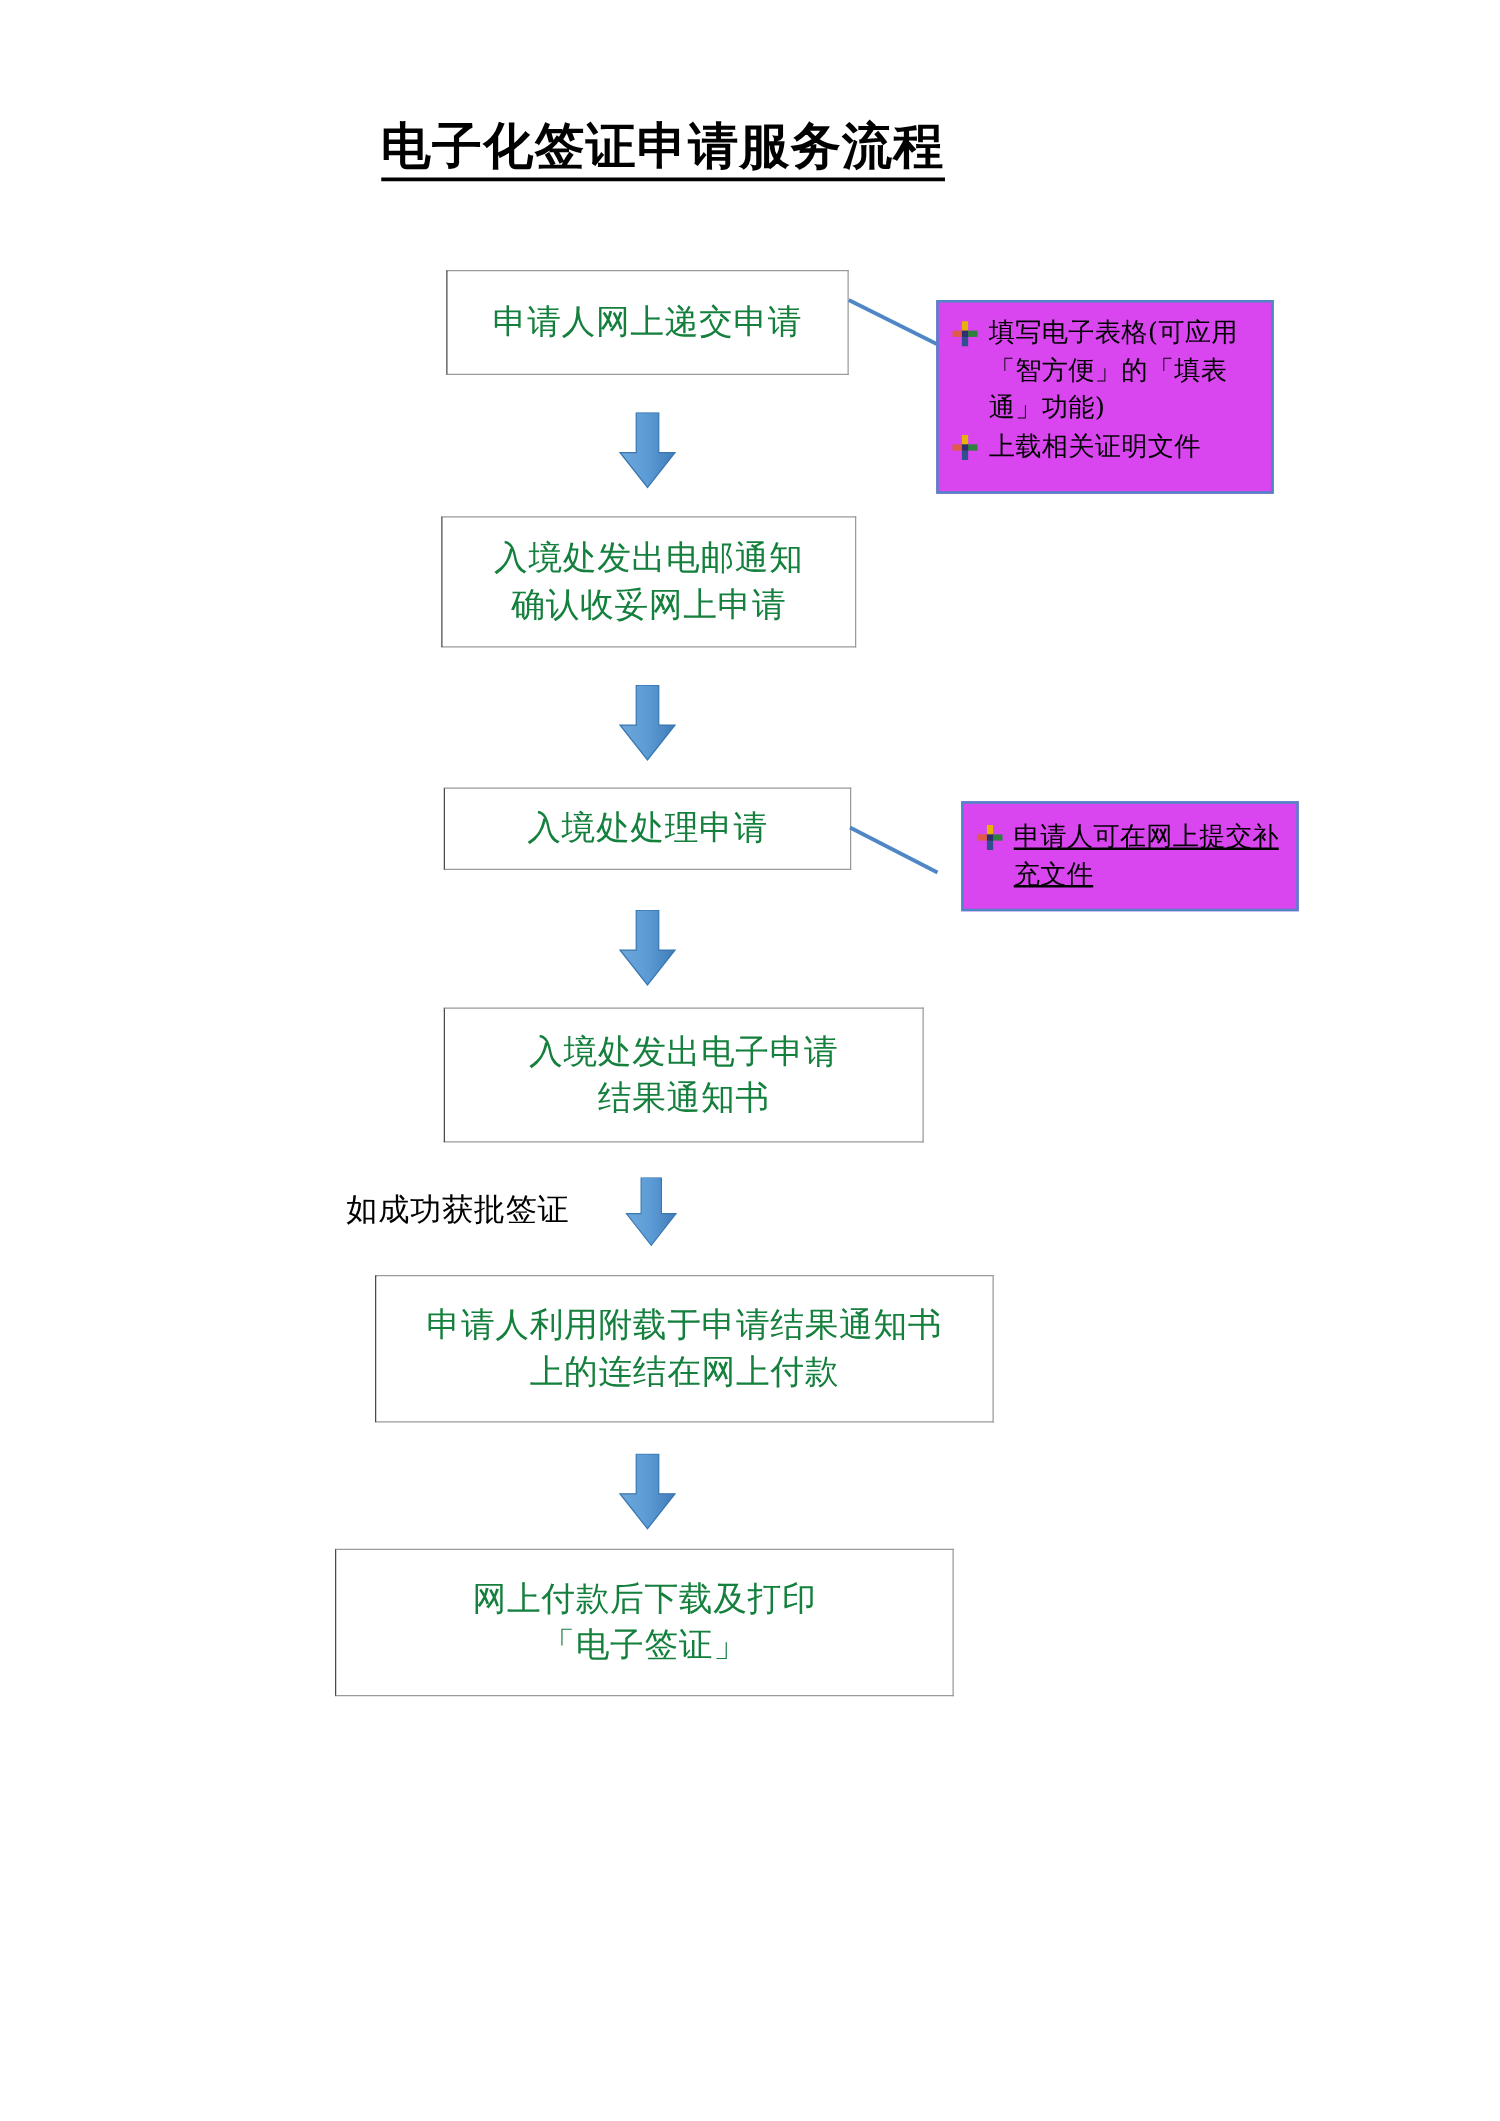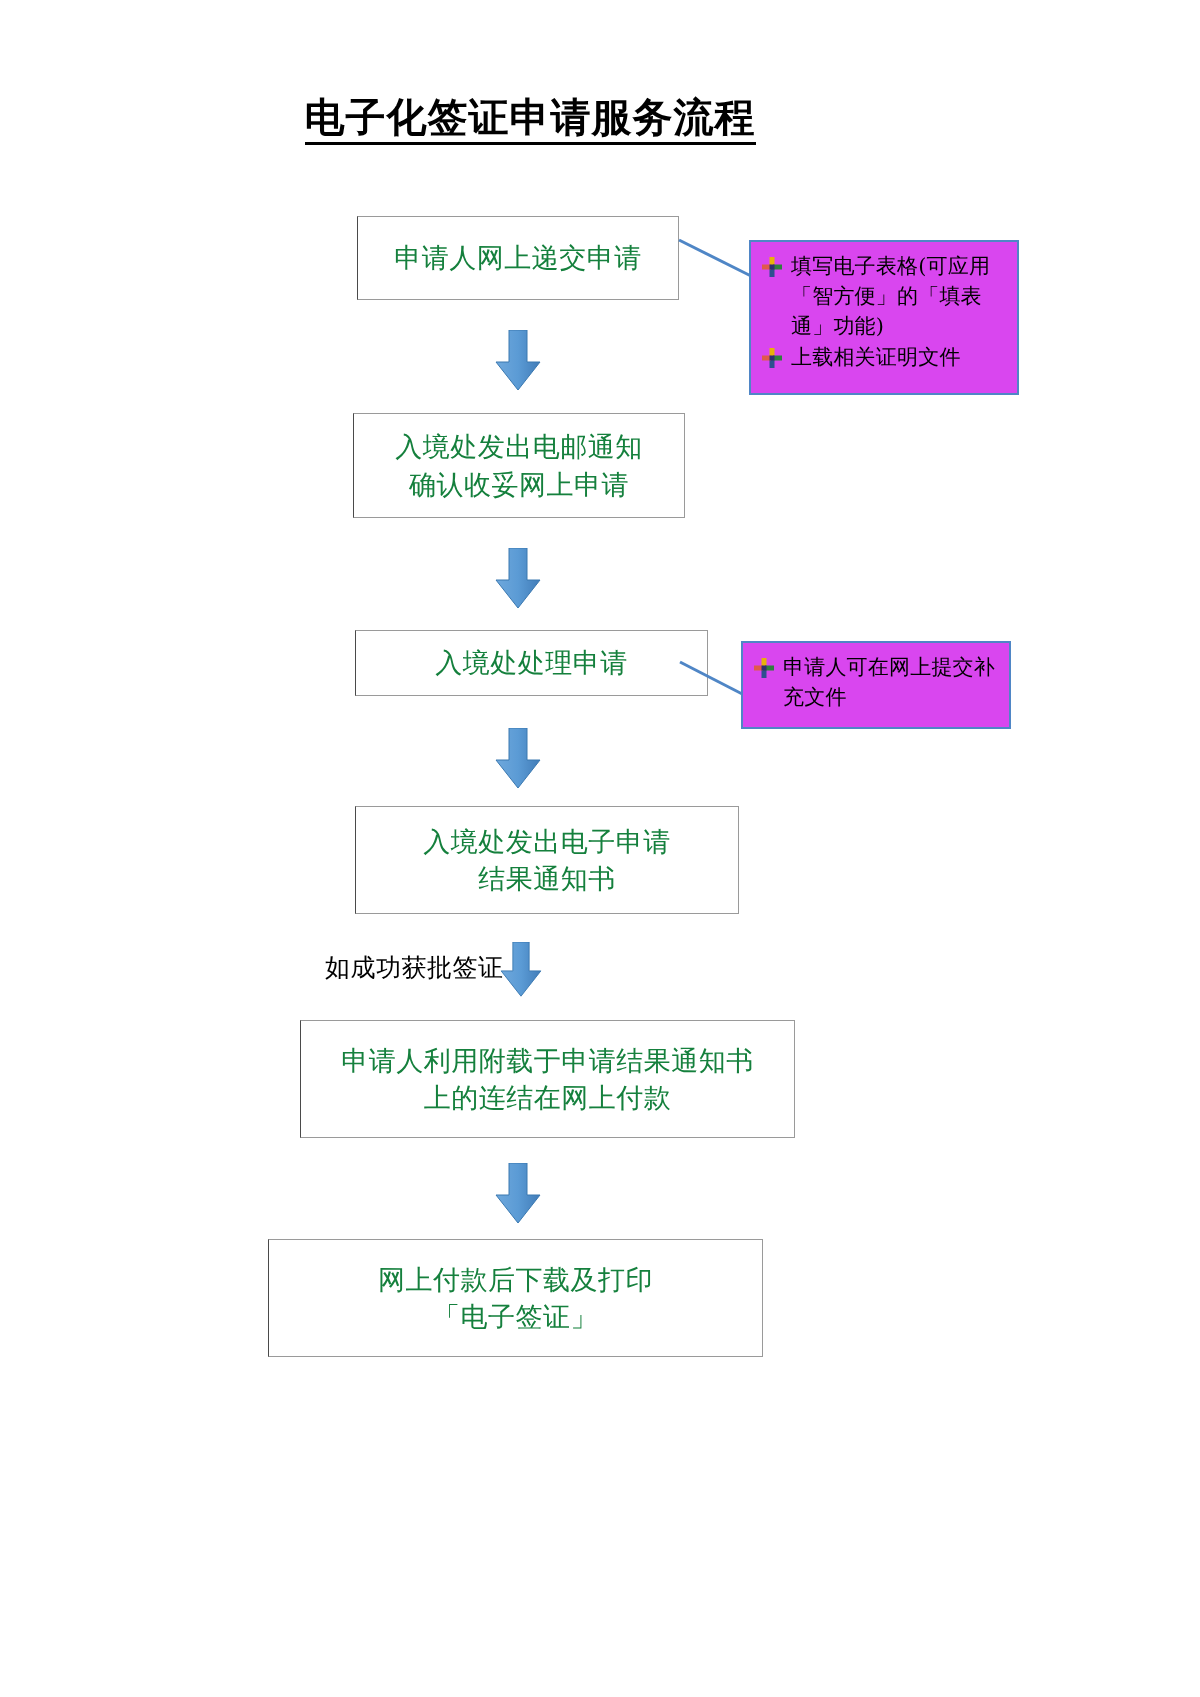--- a/index.html
+++ b/index.html
@@ -180,31 +180,31 @@
     <defs>
       <linearGradient id="ag2" x1="0" y1="0" x2="1" y2="0">
         <stop offset="0%" stop-color="#6fa8dc"></stop>
         <stop offset="50%" stop-color="#5b9bd5"></stop>
         <stop offset="100%" stop-color="#417cb8"></stop>
       </linearGradient>
     </defs>
     <polygon points="14,0 32,0 32,32 45,32 23,60 1,32 14,32" fill="url(#ag2)" stroke="#3a78b0" stroke-width="1"></polygon>
   </svg>
 
-  <div class="pbox" style="left:355px; top:630px; width:353px; height:66px;">
+  <div class="pbox" style="left:355px; top:630px; width:326px; height:66px;">
     <span class="txt">
       <span class="l1">入境处处理申请</span>
     </span>
   </div>
 
   <svg class="conn" style="left:680px; top:662px; width:70px; height:40px;" viewBox="0 0 70 40">
     <line x1="0" y1="0" x2="70" y2="36" stroke="#4f86c6" stroke-width="3"></line>
   </svg>
 
-  <div class="callout" style="left:741px; top:641px; width:270px; height:88px; display:flex; align-items:flex-start;">
+  <div class="callout" style="left:769px; top:641px; width:270px; height:88px; display:flex; align-items:center;text-decoration:underline;">
     <div class="co-item" style="margin:0;">
       <span class="co-bullet">
         <svg width="22" height="22" viewBox="0 0 22 22">
           <rect x="8.5" y="1" width="5" height="9" fill="#e8b10a"></rect>
           <rect x="8.5" y="12" width="5" height="9" fill="#2f4f8f"></rect>
           <rect x="1" y="8.5" width="9" height="5" fill="#e05a4a"></rect>
           <rect x="12" y="8.5" width="9" height="5" fill="#2f7f3f"></rect>
           <rect x="8.5" y="8.5" width="5" height="5" fill="#2f2f6f"></rect>
         </svg>
       </span>
@@ -223,21 +223,21 @@
     <polygon points="14,0 32,0 32,32 45,32 23,60 1,32 14,32" fill="url(#ag3)" stroke="#3a78b0" stroke-width="1"></polygon>
   </svg>
 
   <div class="pbox" style="left:355px; top:806px; width:384px; height:108px;">
     <span class="txt">
       <span class="l1">入境处发出电子申请</span>
       <span class="l2">结果通知书</span>
     </span>
   </div>
 
-  <div class="cond-label" style="left:277px; top:953px;margin-left:48px;">如成功获批签证</div>
+  <div class="cond-label" style="left:277px; top:953px;">如成功获批签证</div>
 
   <svg class="arrow" style="left:497px; top:942px; width:48px; height:56px;" viewBox="0 0 46 62">
     <defs>
       <linearGradient id="ag4" x1="0" y1="0" x2="1" y2="0">
         <stop offset="0%" stop-color="#6fa8dc"></stop>
         <stop offset="50%" stop-color="#5b9bd5"></stop>
         <stop offset="100%" stop-color="#417cb8"></stop>
       </linearGradient>
     </defs>
     <polygon points="14,0 32,0 32,32 45,32 23,60 1,32 14,32" fill="url(#ag4)" stroke="#3a78b0" stroke-width="1"></polygon>

